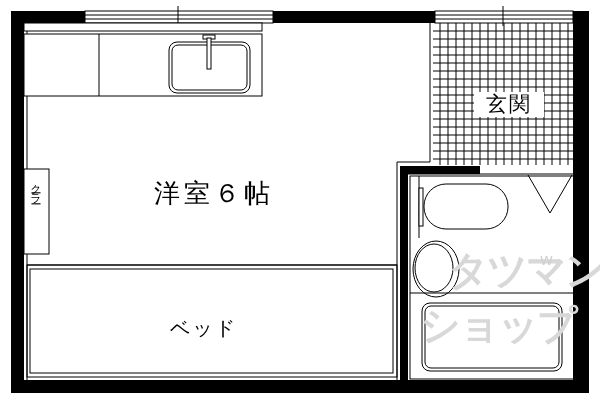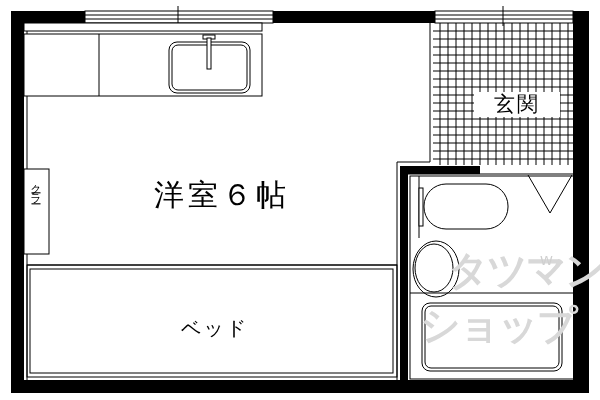--- a/index.html
+++ b/index.html
@@ -1,20 +1,20 @@
 <!DOCTYPE html>
 <html><head>
   <meta charset="utf-8">
   <style>
     html, body { margin: 0; padding: 0; background: #ffffff; }
     body { width: 600px; height: 400px; overflow: hidden; position: relative; }
     #plan { position: absolute; left: 0; top: 0; width: 600px; height: 400px; }
     .lbl { position: absolute; font-family: "DejaVu Sans", sans-serif; color: #000; white-space: nowrap; line-height: 1; }
-    .room-label { font-size: 30px; letter-spacing: 4px; }
-    .entry-label { font-size: 21px; background: #fff; padding: 2px 20px; letter-spacing: 2px; }
+    .room-label { font-size: 26px; letter-spacing: 4px; }
+    .entry-label { font-size: 21px; background: #fff; padding: 2px 12px; letter-spacing: 2px; }
     .bed-label { font-size: 20px; letter-spacing: 2px; }
     .ac-label { font-size: 11px; writing-mode: vertical-rl; text-orientation: upright; letter-spacing: -1px; }
     .wm { position: absolute; font-family: "DejaVu Sans", sans-serif; font-weight: bold; color: #d8d8d8; white-space: nowrap; line-height: 1; }
     .wm-1 { font-size: 40px; letter-spacing: -2px; margin-left: 40px; }
     .wm-2 { font-size: 40px; letter-spacing: -2px; }
     .wm-w { font-size: 13px; font-weight: normal; color: #cfcfcf; }
   </style>
 </head>
 <body>
 
@@ -131,14 +131,14 @@
     <rect x="425" y="306" width="134" height="62" rx="6"></rect>
   </g>
 </svg>
 
 <div class="wm wm-1" style="left:408px; top:250px;">タツマン</div>
 <div class="wm wm-w" style="left:540px; top:254px;">W</div>
 <div class="wm wm-2" style="left:420px; top:305px;">ショップ</div>
 
 <div class="lbl room-label" style="left:154px; top:180px;">洋室６帖</div>
 <div class="lbl entry-label" style="left:474px; top:92px;">玄関</div>
-<div class="lbl bed-label" style="left:181px; top:318px;">ベッド</div>
+<div class="lbl bed-label" style="left:170px; top:318px;">ベッド</div>
 <div class="lbl ac-label" style="left:30px; top:176px;">クーラー</div>
 
 </body></html>

